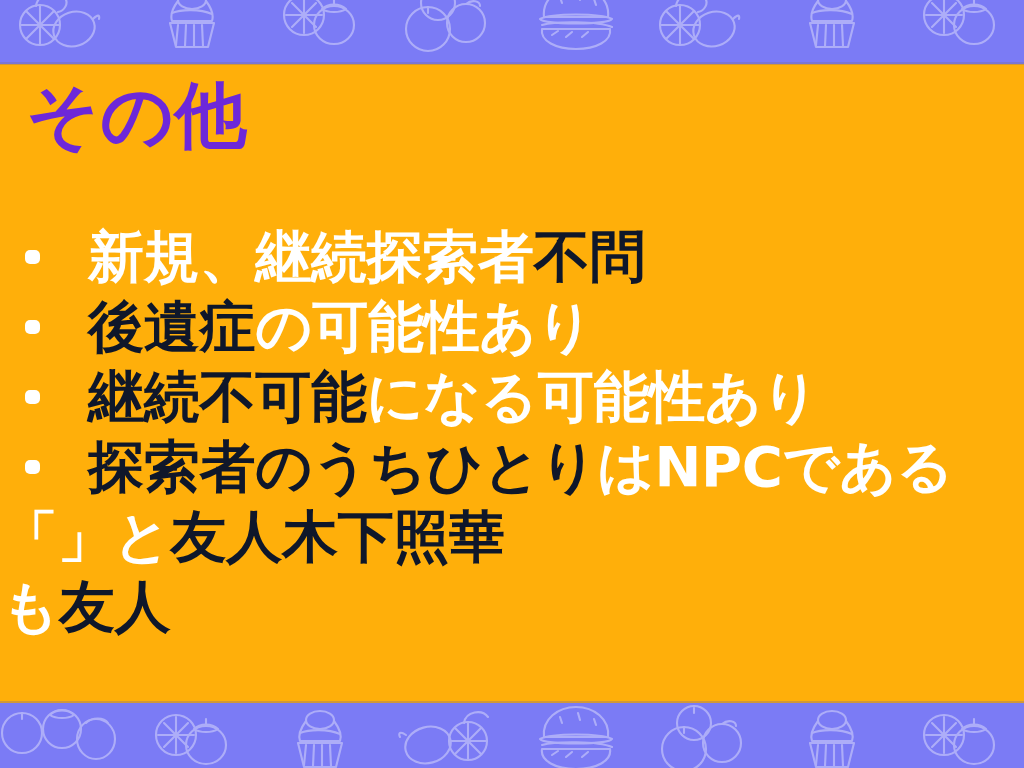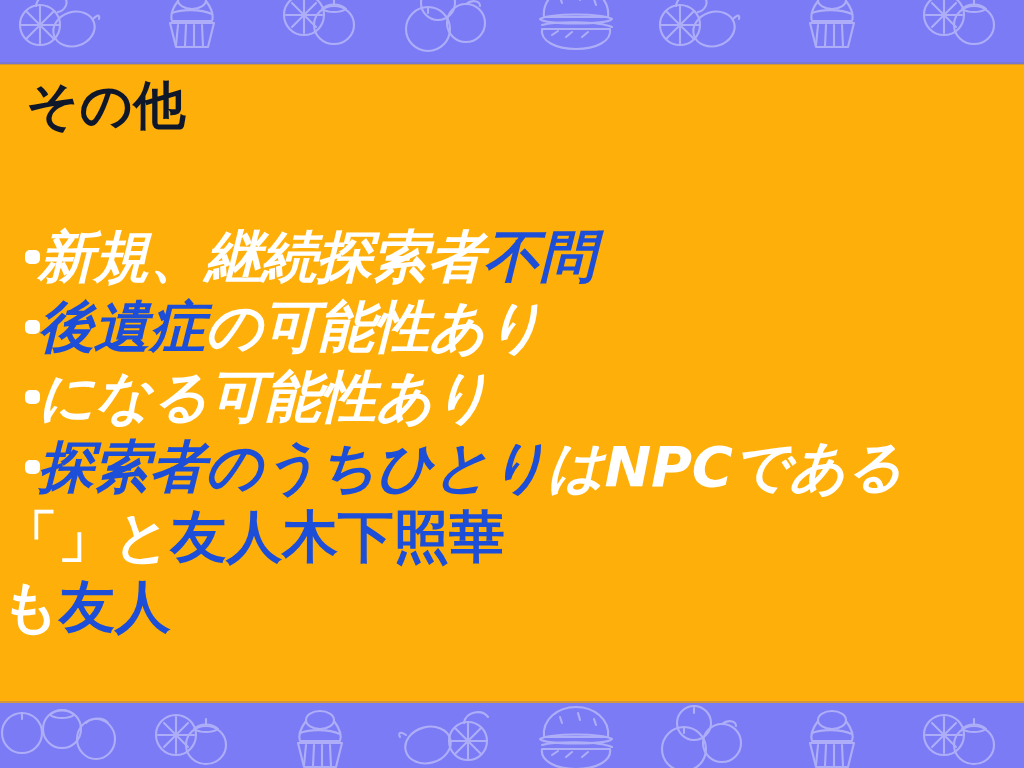--- a/index.html
+++ b/index.html
@@ -62,24 +62,24 @@
     height: 3px;
   }
   .seam.top    { top: 62px;  background: rgba(120,110,150,.35); }
   .seam.bottom { top: 701px; background: rgba(120,110,150,.35); }
 
   
   #title {
     position: absolute;
     left: 26px;
     top: 78px;
-    font-size: 52px;
+    font-size: 72px;
     line-height: 1.05;
     font-weight: 700;
-    color: #0f172a;
+    color: #6d28d9;
     letter-spacing: .01em;
     white-space: nowrap;
   }
 
   
   #body {
     position: absolute;
     left: 0;
     top: 222px;
     width: 1024px;
@@ -88,37 +88,37 @@
     position: relative;
     height: 70px;
     display: flex;
     align-items: center;
     white-space: nowrap;
     font-size: 56px;
     font-weight: 700;
     line-height: 1;
     letter-spacing: -0.005em;
   }
-  .line.bulleted { padding-left: 38px; font-style: italic; }
+  .line.bulleted { padding-left: 88px; }
   .line.flush    { padding-left: 2px; }
 
   .bullet {
     position: absolute;
     left: 25px;
     top: 50%;
     transform: translateY(-50%);
     width: 15px;
     height: 14px;
     border-radius: 5px;
     background: #ffffff;
   }
 
   .seg { display: inline-block; }
   .seg.w { color: #ffffff; }
-  .seg.b { color: #1d4ed8; }
+  .seg.b { color: #0f172a; }
 </style>
 </head>
 <body>
 
 <div id="slide">
 
   <div class="band top">
     <div class="motif-strip">
 
       <div class="motif">
@@ -218,20 +218,21 @@
     </div>
 
     <div class="line bulleted">
       <span class="bullet"></span>
       <span class="seg b">後遺症</span>
       <span class="seg w">の可能性あり</span>
     </div>
 
     <div class="line bulleted">
       <span class="bullet"></span>
+      <span class="seg b">継続不可能</span>
       <span class="seg w">になる可能性あり</span>
     </div>
 
     <div class="line bulleted">
       <span class="bullet"></span>
       <span class="seg b">探索者のうちひとり</span>
       <span class="seg w">はNPCである</span>
     </div>
 
     <div class="line flush">

